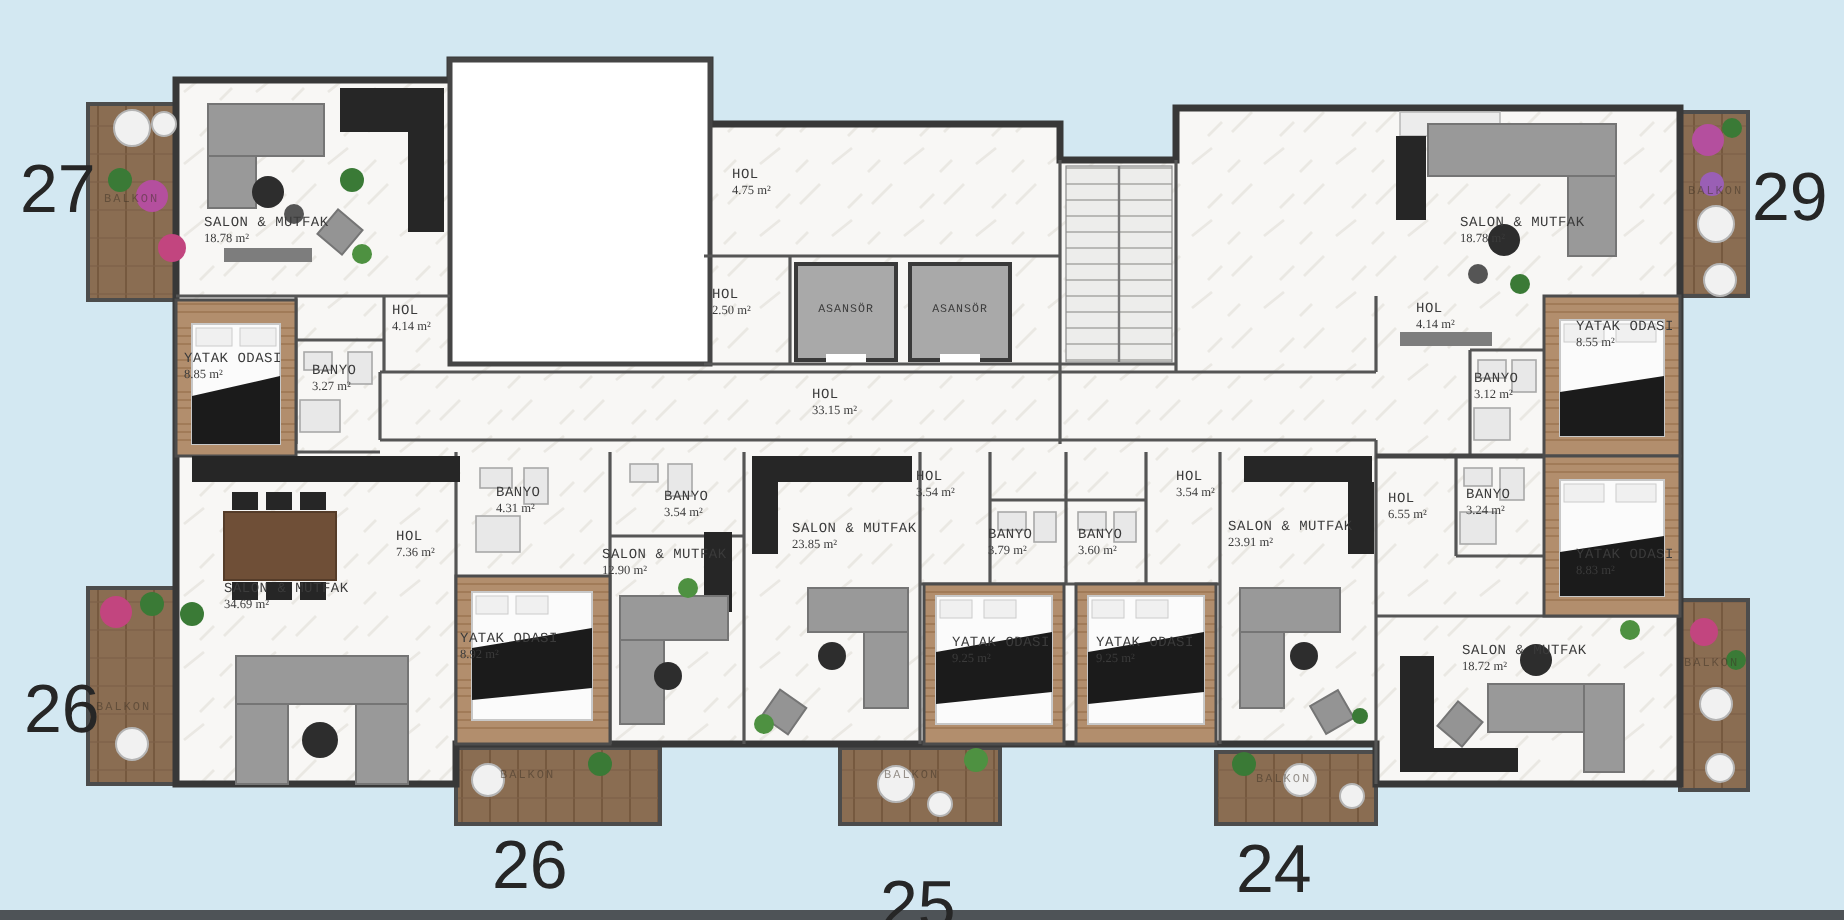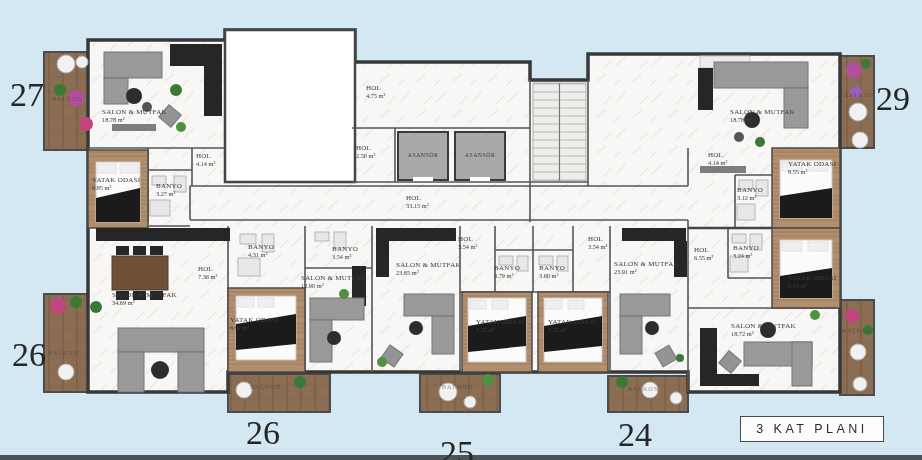--- a/index.html
+++ b/index.html
@@ -1,27 +1,27 @@
 <!DOCTYPE html>
 <html><head>
 <meta charset="utf-8">
 <style>
   html,body{margin:0;padding:0;background:#b9cfd9;}
   #stage{position:relative;width:922px;height:460px;background:#d3e8f2;overflow:hidden;
          font-family:"Liberation Sans",sans-serif;}
   #plan-svg{position:absolute;left:0;top:0;}
   .lbl{position:absolute;font-family:"Liberation Serif",serif;color:#3b3b3b;
        line-height:1.18;white-space:nowrap;z-index:5;}
-  .lbl .n{font-size:7px;letter-spacing:.25px;}
+  .lbl .n{font-size:7px;letter-spacing:.25px;font-family:Liberation Mono, monospace;}
   .lbl .a{font-size:6.3px;}
   .lbl.faint{opacity:.5;color:#3d3226;}
   .lbl.faint .n{font-size:6px;letter-spacing:1px;}
   .lbl.center{transform:translateX(-50%);}
   .lbl.tiny .n{font-size:5.8px;letter-spacing:.5px;}
-  .apt-num{position:absolute;font-family:Liberation Serif, serif;font-size:34px;
+  .apt-num{position:absolute;font-family:Liberation Sans, sans-serif;font-size:34px;
            color:#262626;z-index:6;line-height:1;text-align:right;}
   #title-box{position:absolute;left:740px;top:416px;width:142px;height:24px;
              background:#fdfdfd;border:1.5px solid #4a4a4a;display:flex;
              align-items:center;justify-content:center;z-index:6;}
   #title-box span{font-size:12.5px;letter-spacing:3.5px;color:#2a2a2a;}
   #bottom-strip{position:absolute;left:0;top:455px;width:922px;height:5px;
                 background:#4e5357;z-index:4;}
 </style>
 </head>
 <body>
@@ -427,19 +427,16 @@
     </div>
 
 <div class="apt-num" style="left:10px;top:78px">27</div>
 <div class="apt-num" style="left:12px;top:338px">26</div>
 <div class="apt-num" style="left:876px;top:82px">29</div>
 <div class="apt-num" style="left:926px;top:346px">23</div>
 <div class="apt-num" style="left:246px;top:416px">26</div>
 <div class="apt-num" style="left:440px;top:436px">25</div>
 <div class="apt-num" style="left:618px;top:418px">24</div>
 
-<div id="title-box">
-  <span>3  KAT PLANI</span>
+
+<div id="bottom-strip"></div>
+
 </div>
 
-<div id="bottom-strip"></div>
-
-</div>
-
 </body></html>

